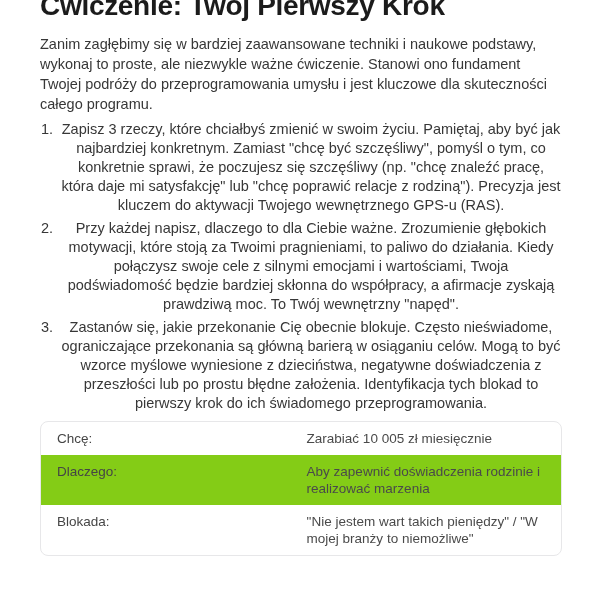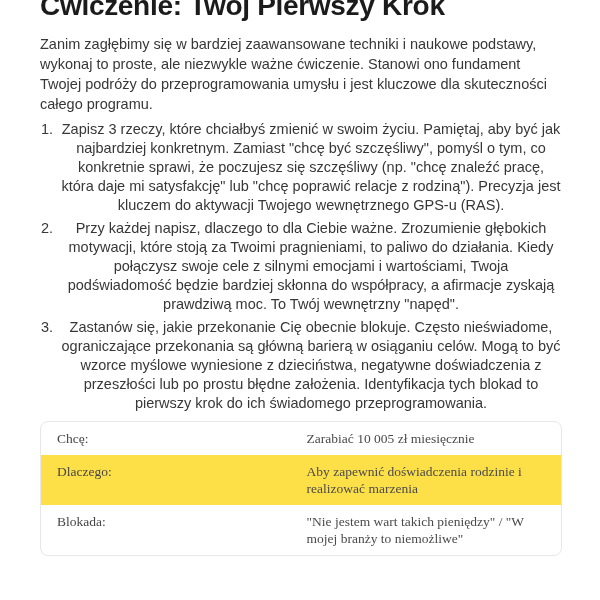--- a/index.html
+++ b/index.html
@@ -63,31 +63,30 @@
   }
   table.example-table {
     width: 100%;
     border-collapse: collapse;
     font-size: 13.5px;
     line-height: 17px;
   }
   table.example-table td {
     padding: 8px 10px 8px 16px;
     vertical-align: top;
-    font-family: Liberation Serif, serif;
   }
   table.example-table td.label {
     width: 48%;
     color: #454545;
   }
   table.example-table td.value {
     color: #4a4a4a;
   }
   table.example-table tr.alt {
-    background: #fde047;
+    background: #84cc16;
   }
 </style>
 </head>
 <body>
 
 <main class="page">
 
   <h1 class="title">Ćwiczenie: Twój Pierwszy Krok</h1>
 
   <p class="para first">Zanim zagłębimy się w bardziej zaawansowane techniki i naukowe podstawy, wykonaj to proste, ale niezwykle ważne ćwiczenie. Stanowi ono fundament Twojej podróży do przeprogramowania umysłu i jest kluczowe dla skuteczności całego programu.</p>

